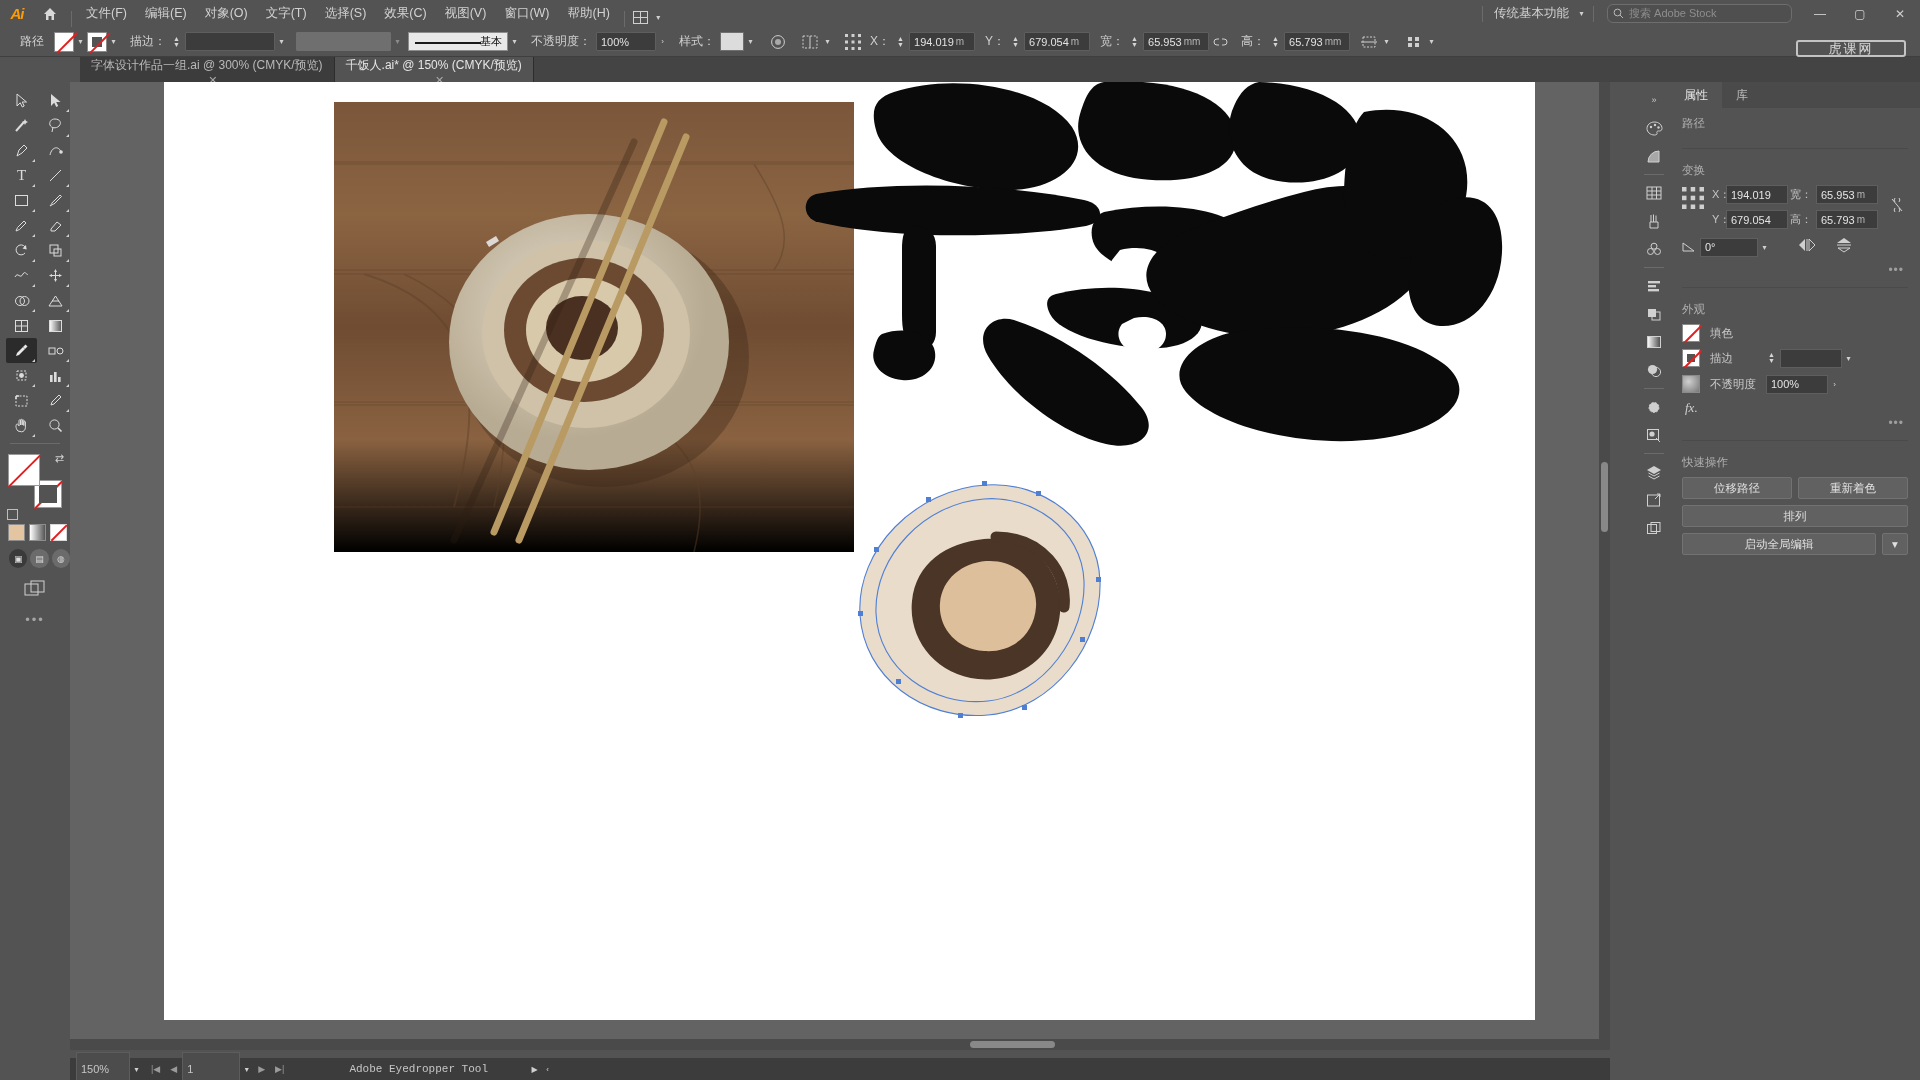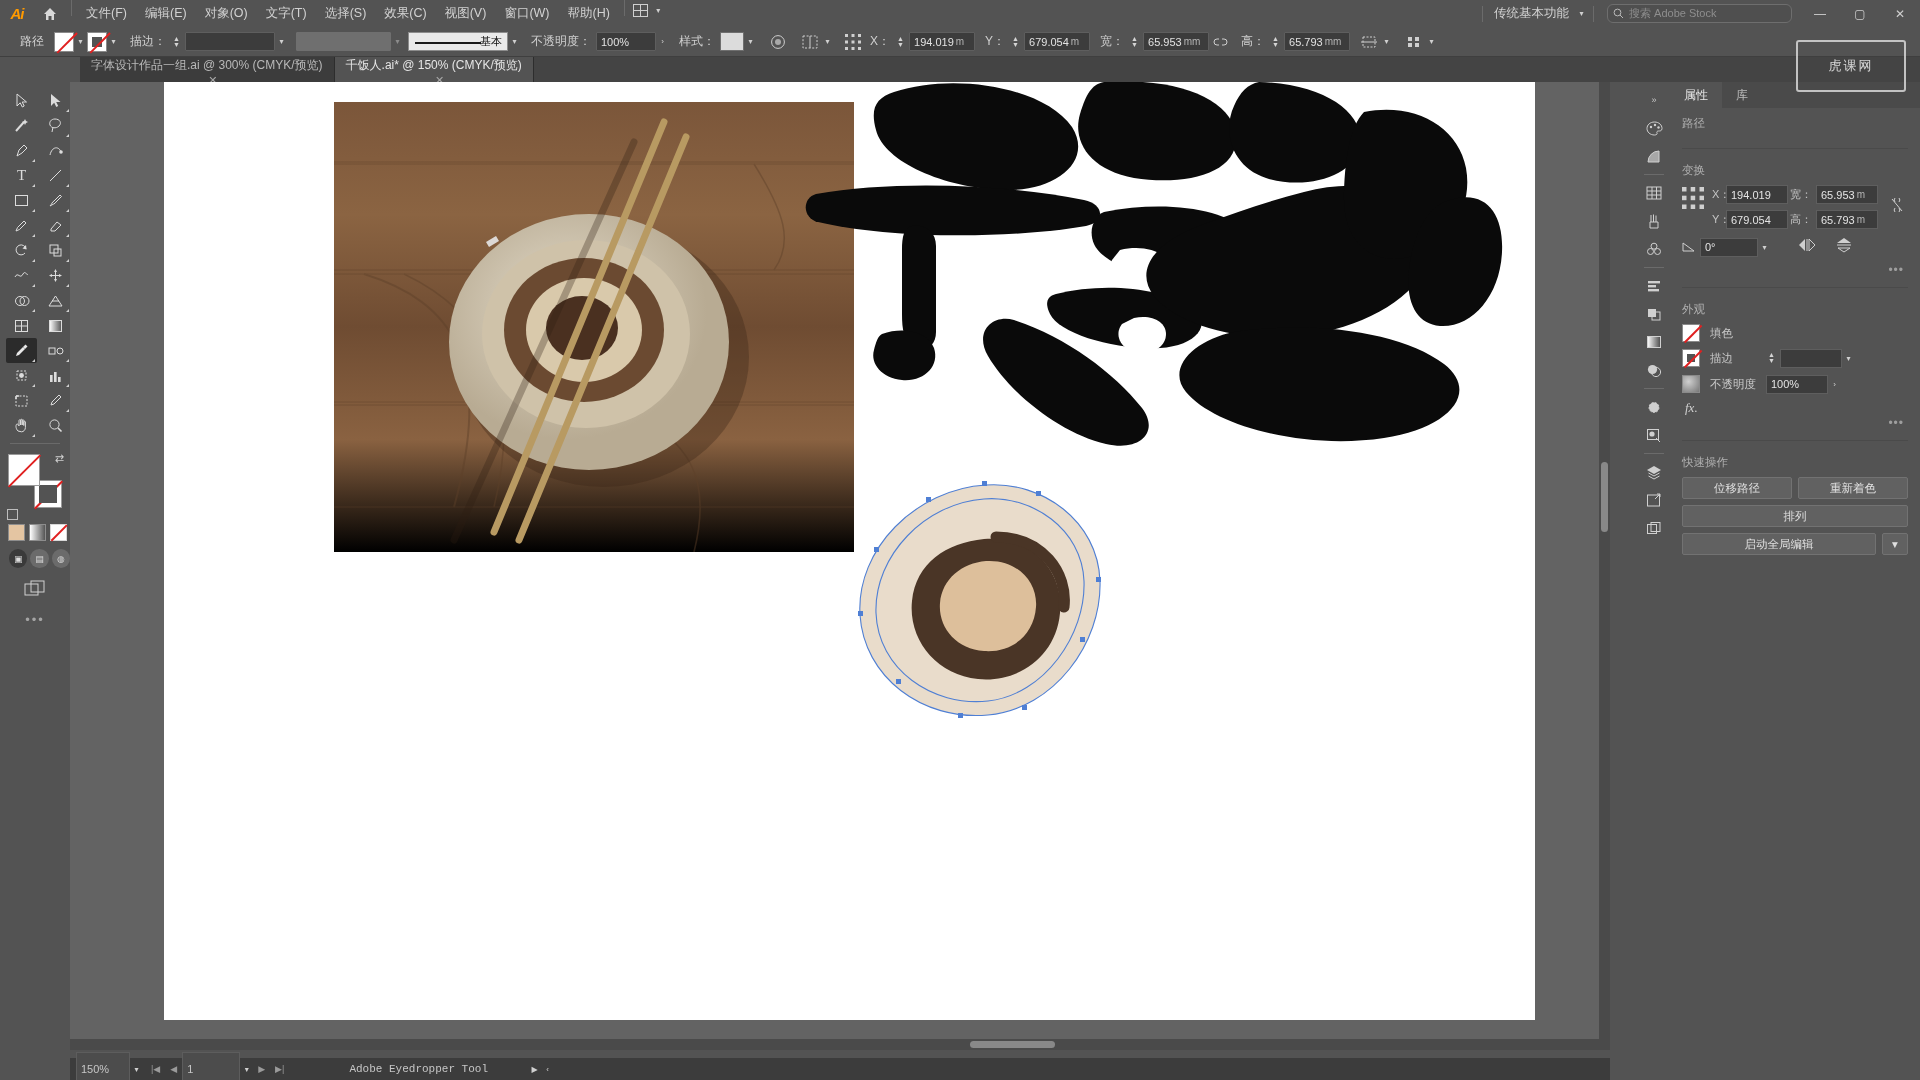--- a/index.html
+++ b/index.html
@@ -2,21 +2,21 @@
 <html><head>
 <meta charset="utf-8">
 <style>
   * { box-sizing: border-box; margin:0; padding:0; }
   html,body{ width:1920px; height:1080px; overflow:hidden; background:#535353;
     font-family:"Liberation Sans","DejaVu Sans",sans-serif; color:#c8c8c8; }
   .app{ position:relative; width:1920px; height:1080px; }
 
   
   .menubar{ position:absolute; left:0; top:0; width:1920px; height:27px;
-    background:#535353; display:flex; align-items:flex-start; }
+    background:#535353; display:flex; align-items:flex-end; }
   .ai-logo{ width:34px; height:27px; display:flex; align-items:center; justify-content:center;
     color:#ff9a00; font-weight:bold; font-size:15px; font-style:italic; letter-spacing:-1px;}
   .home-ic{ width:32px;height:27px;display:flex;align-items:center;justify-content:center;}
   .vsep{ width:1px; height:16px; background:#6b6b6b; margin:0 5px; }
   .menu-item{ padding:0 9px; height:27px; line-height:27px; font-size:12.5px; color:#d2d2d2; cursor:default;}
   .mb-right{ margin-left:auto; display:flex; align-items:center; height:27px; }
   .wsname{ font-size:12.5px; color:#d2d2d2; padding:0 6px; }
   .search-box{ display:flex; align-items:center; width:185px; height:19px;
     border:1px solid #6e6e6e; border-radius:6px; background:#4f4f4f; margin:0 8px; padding:0 5px;}
   .search-box span{ font-size:11px; color:#8e8e8e; margin-left:5px;}
@@ -124,21 +124,21 @@
   .qrow{ display:flex; gap:6px; margin-bottom:6px;}
   .ellip{ text-align:right; font-size:12px; color:#9e9e9e; letter-spacing:1px; padding-right:4px;}
 
   
   .statusbar{ position:absolute; left:70px; bottom:0; width:1540px; height:22px;
     background:#3c3c3c; display:flex; align-items:center; padding:0 6px; font-size:11px; color:#c6c6c6;}
   .sb-fld{ height:16px; background:#4c4c4c; border:1px solid #5d5d5d; display:flex;
     align-items:center; padding:16px 4px; font-size:11px; }
   .sb-nav{ display:flex; align-items:center; gap:4px; color:#9a9a9a; font-size:9px; margin:0 5px;}
 
-  .wm{ position:absolute; right:14px; top:40px; width:110px; height:52px; opacity:.85;
+  .wm{ position:absolute; right:14px; top:40px; width:110px; height:17px; opacity:.85;
     border:2px solid #d8d8d8; border-radius:3px; display:flex; align-items:center;
     justify-content:center; font-size:13px; color:#efefef; letter-spacing:2px;}
 </style>
 </head>
 <body>
 
 <div class="app">
 
   <div class="menubar">
     <div class="ai-logo">Ai</div>

